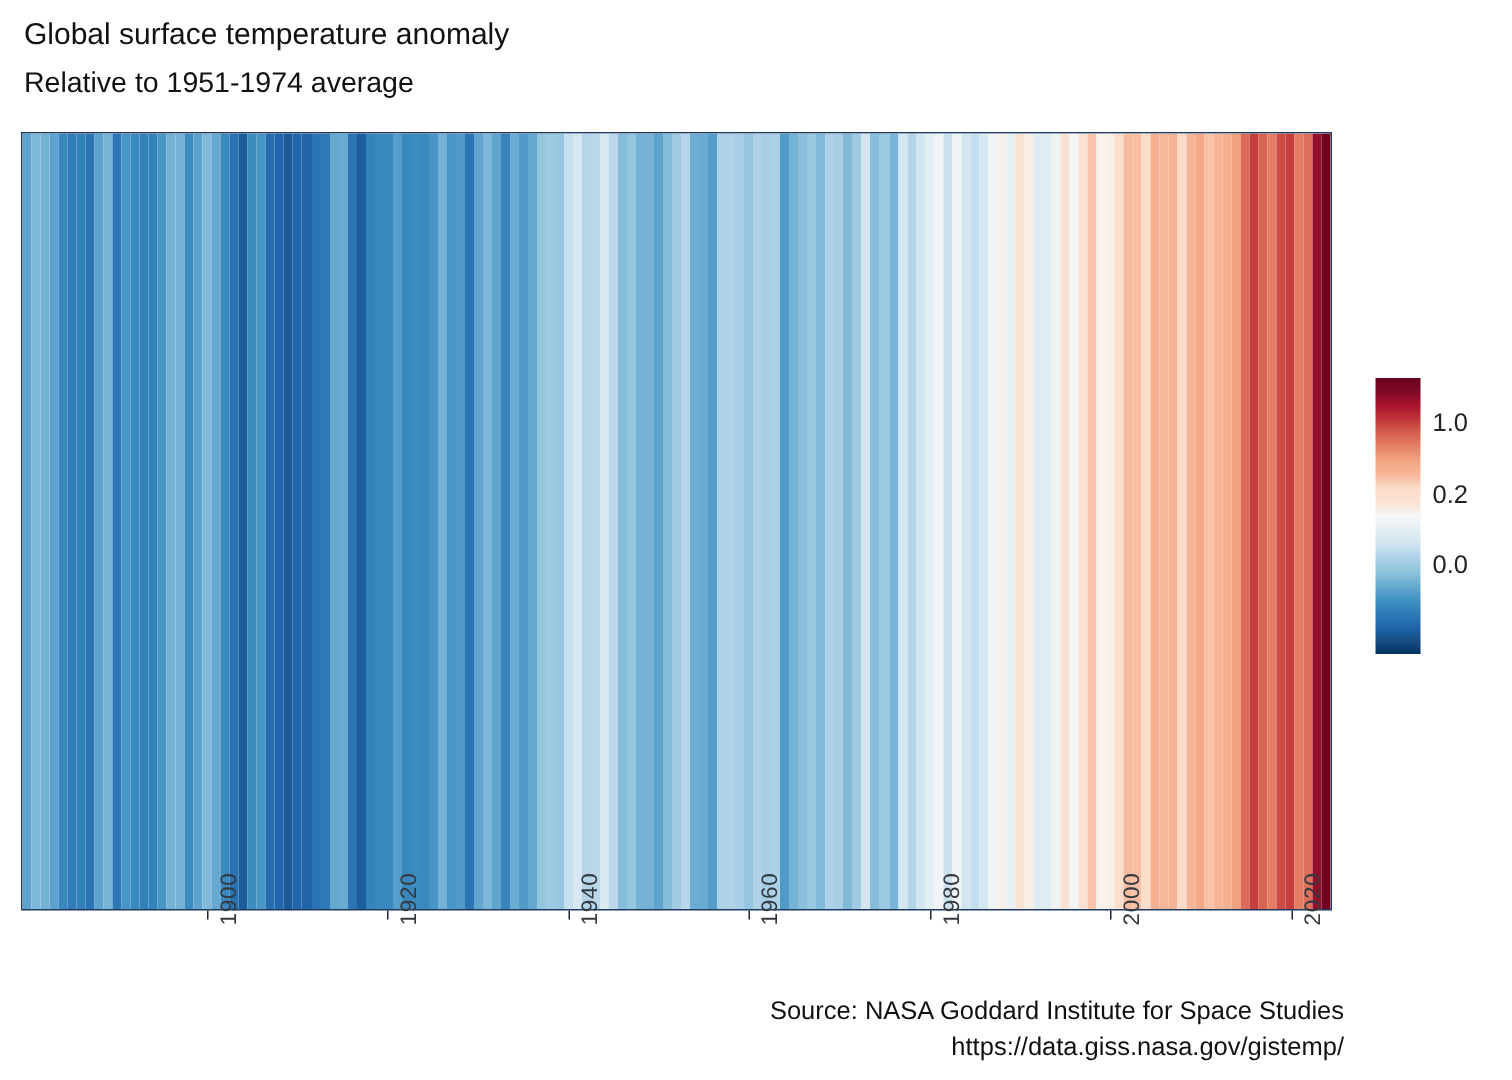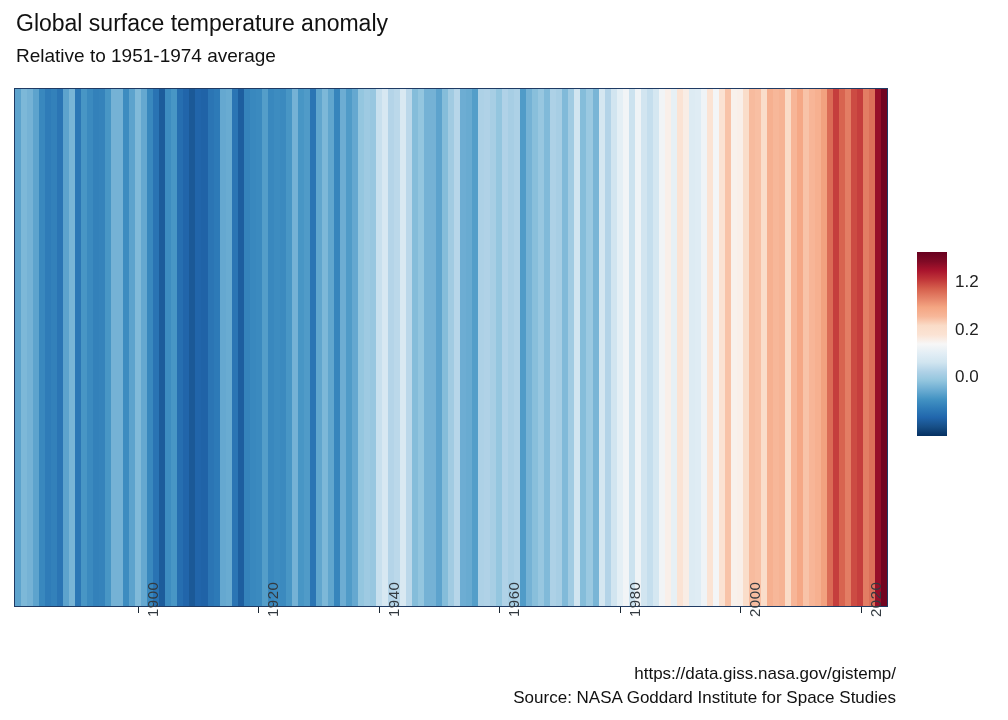--- a/index.html
+++ b/index.html
@@ -21,21 +21,21 @@
     left: 0; top: 0;
     width: 1008px;
     height: 720px;
   }
 
   
   #chart-title {
     position: absolute;
     left: 16px;
     top: 9px;
-    font-size: 23px;
+    font-size: 20px;
     line-height: 28px;
     color: #111111;
     white-space: nowrap;
   }
   #chart-subtitle {
     position: absolute;
     left: 16px;
     top: 44px;
     font-size: 19px;
     line-height: 24px;
@@ -301,23 +301,23 @@
       <div class="x-tick-mark" style="left: 605.772px;"></div>
       <div class="x-tick-label" style="left: 611.772px;">1980</div>
       <div class="x-tick-mark" style="left: 726.324px;"></div>
       <div class="x-tick-label" style="left: 732.324px;">2000</div>
       <div class="x-tick-mark" style="left: 846.876px;"></div>
       <div class="x-tick-label" style="left: 852.876px;">2020</div>
     </div>
 
   <div id="legend">
     <div id="legend-bar" style="background: linear-gradient(rgb(103, 0, 31), rgb(127, 10, 37), rgb(169, 20, 45), rgb(193, 54, 57), rgb(214, 96, 77), rgb(229, 130, 104), rgb(244, 165, 130), rgb(247, 183, 153), rgb(250, 220, 200), rgb(251, 227, 212), rgb(247, 247, 247), rgb(227, 238, 245), rgb(209, 229, 240), rgb(176, 210, 231), rgb(146, 197, 222), rgb(107, 172, 210), rgb(67, 147, 195), rgb(47, 124, 184), rgb(33, 102, 172), rgb(23, 79, 135), rgb(5, 48, 97));"></div>
-  <div class="legend-tick-label" style="top: 30.3505px;">1.2</div>
+  <div class="legend-tick-label" style="top: 30.3505px;">1.0</div>
       <div class="legend-tick-label" style="top: 77.7732px;">0.2</div>
       <div class="legend-tick-label" style="top: 125.196px;">0.0</div>
     </div>
 
   <div id="caption">
+    <span class="caption-line">Source: NASA Goddard Institute for Space Studies</span>
     <span class="caption-line">https://data.giss.nasa.gov/gistemp/</span>
-    <span class="caption-line">Source: NASA Goddard Institute for Space Studies</span>
   </div>
 
 </div>
 
 </body></html>

